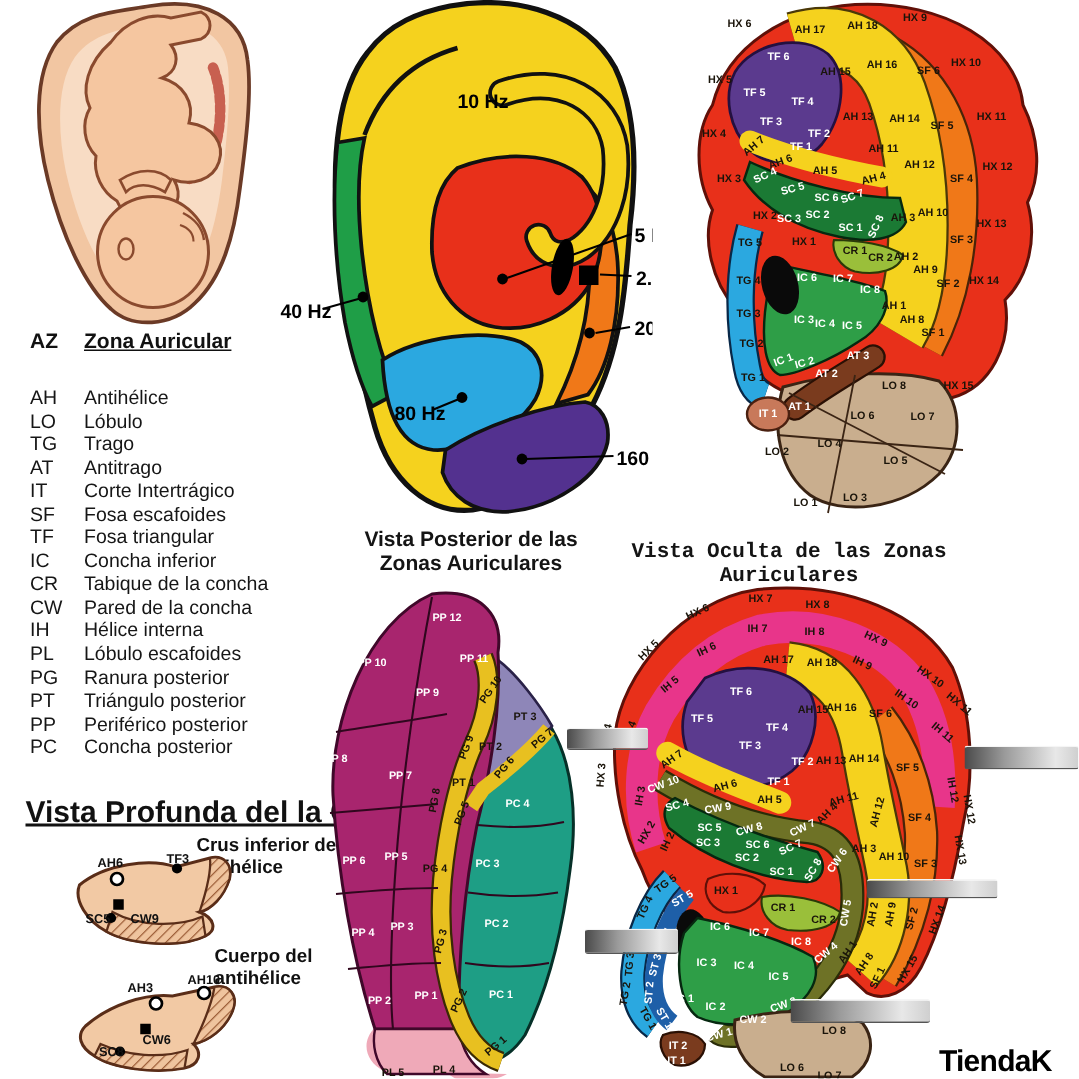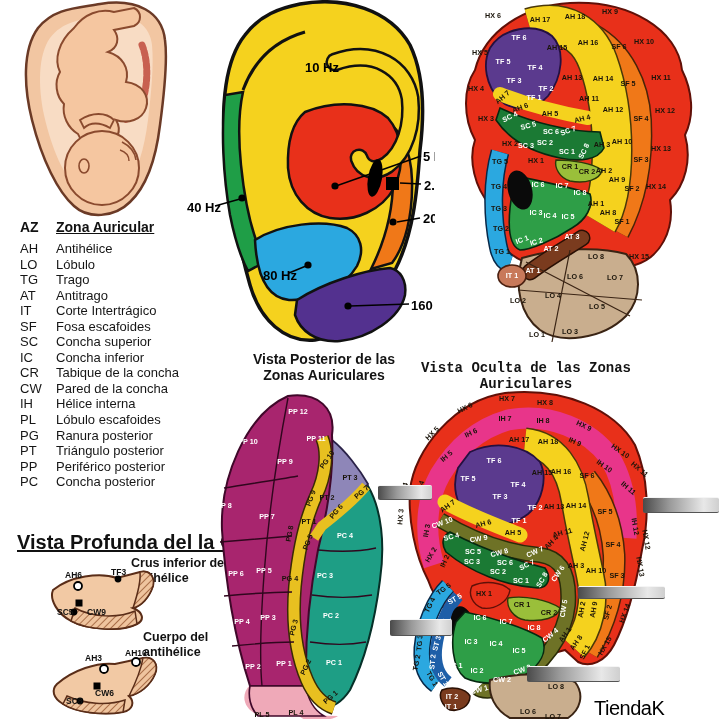--- a/index.html
+++ b/index.html
@@ -1,42 +1,42 @@
 <!DOCTYPE html>
 <html><head>
 <meta charset="utf-8">
 <style>
   html,body{margin:0;padding:0;width:719px;height:719px;background:#fff;overflow:hidden;
     font-family:"Liberation Sans",sans-serif;}
   .abs{position:absolute;}
   #canvas{position:relative;width:719px;height:719px;background:#fff;}
   
   #legend{left:20px;top:219px;width:205px;}
-  #legend .ltitle{font-size:14px;font-weight:bold;text-decoration:underline;color:#111;margin-bottom:6px;}
+  #legend .ltitle{font-size:14px;font-weight:bold;text-decoration:underline;color:#111;margin-bottom:22px;}
   #legend .ltitle .labbr{display:inline-block;width:36px;}
   .lrow{font-size:13px;color:#161616;line-height:15.55px;white-space:nowrap;}
   .lrow .labbr{display:inline-block;width:36px;}
   
   .caption{font-weight:bold;color:#141414;text-align:center;font-size:14px;line-height:16px;}
-  #cap-posterior{left:213px;top:351px;width:222px;}
+  #cap-posterior{left:203px;top:351px;width:222px;}
   #cap-hidden{left:378px;top:360px;width:296px;font-family:Liberation Mono, monospace;}
   
   #deep-title{left:17px;top:531px;font-size:20px;font-weight:bold;text-decoration:underline;color:#111;}
   .deep-label{font-size:12.5px;font-weight:bold;color:#111;line-height:14.5px;}
   #deep-label-1{left:131px;top:556px;width:105px;}
   #deep-label-2{left:143px;top:630px;width:100px;}
   
   .zl{font:bold 7.2px "Liberation Sans",sans-serif;fill:#1a140a;text-anchor:middle;}
   .zw{fill:#ffffff;}
   .fl{font:bold 13px "Liberation Sans",sans-serif;fill:#000;}
   .dl{font:bold 8.5px "Liberation Sans",sans-serif;fill:#111;}
   
   .bar{position:absolute;background:linear-gradient(90deg,#4a4a4a 0%,#9a9a9a 35%,#e8e8e8 80%,#cfcfcf 100%);
     border-top:1px solid #f5f5f5;border-bottom:1px solid #555;border-radius:2px;}
-  #watermark{left:594px;top:697px;font-size:20px;color:#000;font-weight:400;letter-spacing:-0.5px;}
+  #watermark{left:626px;top:697px;font-size:20px;color:#000;font-weight:700;letter-spacing:-0.5px;}
 </style>
 </head>
 <body>
 
 <div id="canvas">
 
   <svg class="abs" style="left:2px;top:0" width="192" height="218" viewBox="0 0 192 218">
     <path d="M98,4 C135,-2 160,12 163,40 C166,62 162,95 158,125 C154,158 146,185 128,202 C112,218 86,219 72,206 C56,192 40,160 30,120 C22,88 20,50 36,28 C52,8 75,8 98,4 Z" fill="#F2C6A2" stroke="#6B3A26" stroke-width="2.5"></path>
     <path d="M95,16 C125,10 148,22 150,45 C152,66 149,95 146,120 C142,150 136,172 122,188 C108,202 88,202 76,190 C62,176 50,150 42,115 C36,86 36,55 48,38 C60,22 78,20 95,16 Z" fill="#F8DCC4" stroke="none"></path>
     <path d="M140,45 C146,60 146,80 142,96 C138,110 130,118 122,120" fill="none" stroke="#C86050" stroke-width="7" stroke-dasharray="4 2.5" stroke-linecap="round"></path>
@@ -52,21 +52,21 @@
 
   <div class="abs" id="legend">
     <div class="ltitle"><span class="labbr">AZ</span><span>Zona Auricular</span></div>
     <div id="legend-rows">
         <div class="lrow"><span class="labbr">AH</span><span>Antihélice</span></div>
         <div class="lrow"><span class="labbr">LO</span><span>Lóbulo</span></div>
         <div class="lrow"><span class="labbr">TG</span><span>Trago</span></div>
         <div class="lrow"><span class="labbr">AT</span><span>Antitrago</span></div>
         <div class="lrow"><span class="labbr">IT</span><span>Corte Intertrágico</span></div>
         <div class="lrow"><span class="labbr">SF</span><span>Fosa escafoides</span></div>
-        <div class="lrow"><span class="labbr">SC</span><span>Concha superior</span></div>
+        <div class="lrow"><span class="labbr">TF</span><span>Fosa triangular</span></div>
         <div class="lrow"><span class="labbr">IC</span><span>Concha inferior</span></div>
         <div class="lrow"><span class="labbr">CR</span><span>Tabique de la concha</span></div>
         <div class="lrow"><span class="labbr">CW</span><span>Pared de la concha</span></div>
         <div class="lrow"><span class="labbr">IH</span><span>Hélice interna</span></div>
         <div class="lrow"><span class="labbr">PL</span><span>Lóbulo escafoides</span></div>
         <div class="lrow"><span class="labbr">PG</span><span>Ranura posterior</span></div>
         <div class="lrow"><span class="labbr">PT</span><span>Triángulo posterior</span></div>
         <div class="lrow"><span class="labbr">PP</span><span>Periférico posterior</span></div>
         <div class="lrow"><span class="labbr">PC</span><span>Concha posterior</span></div>
       </div>

